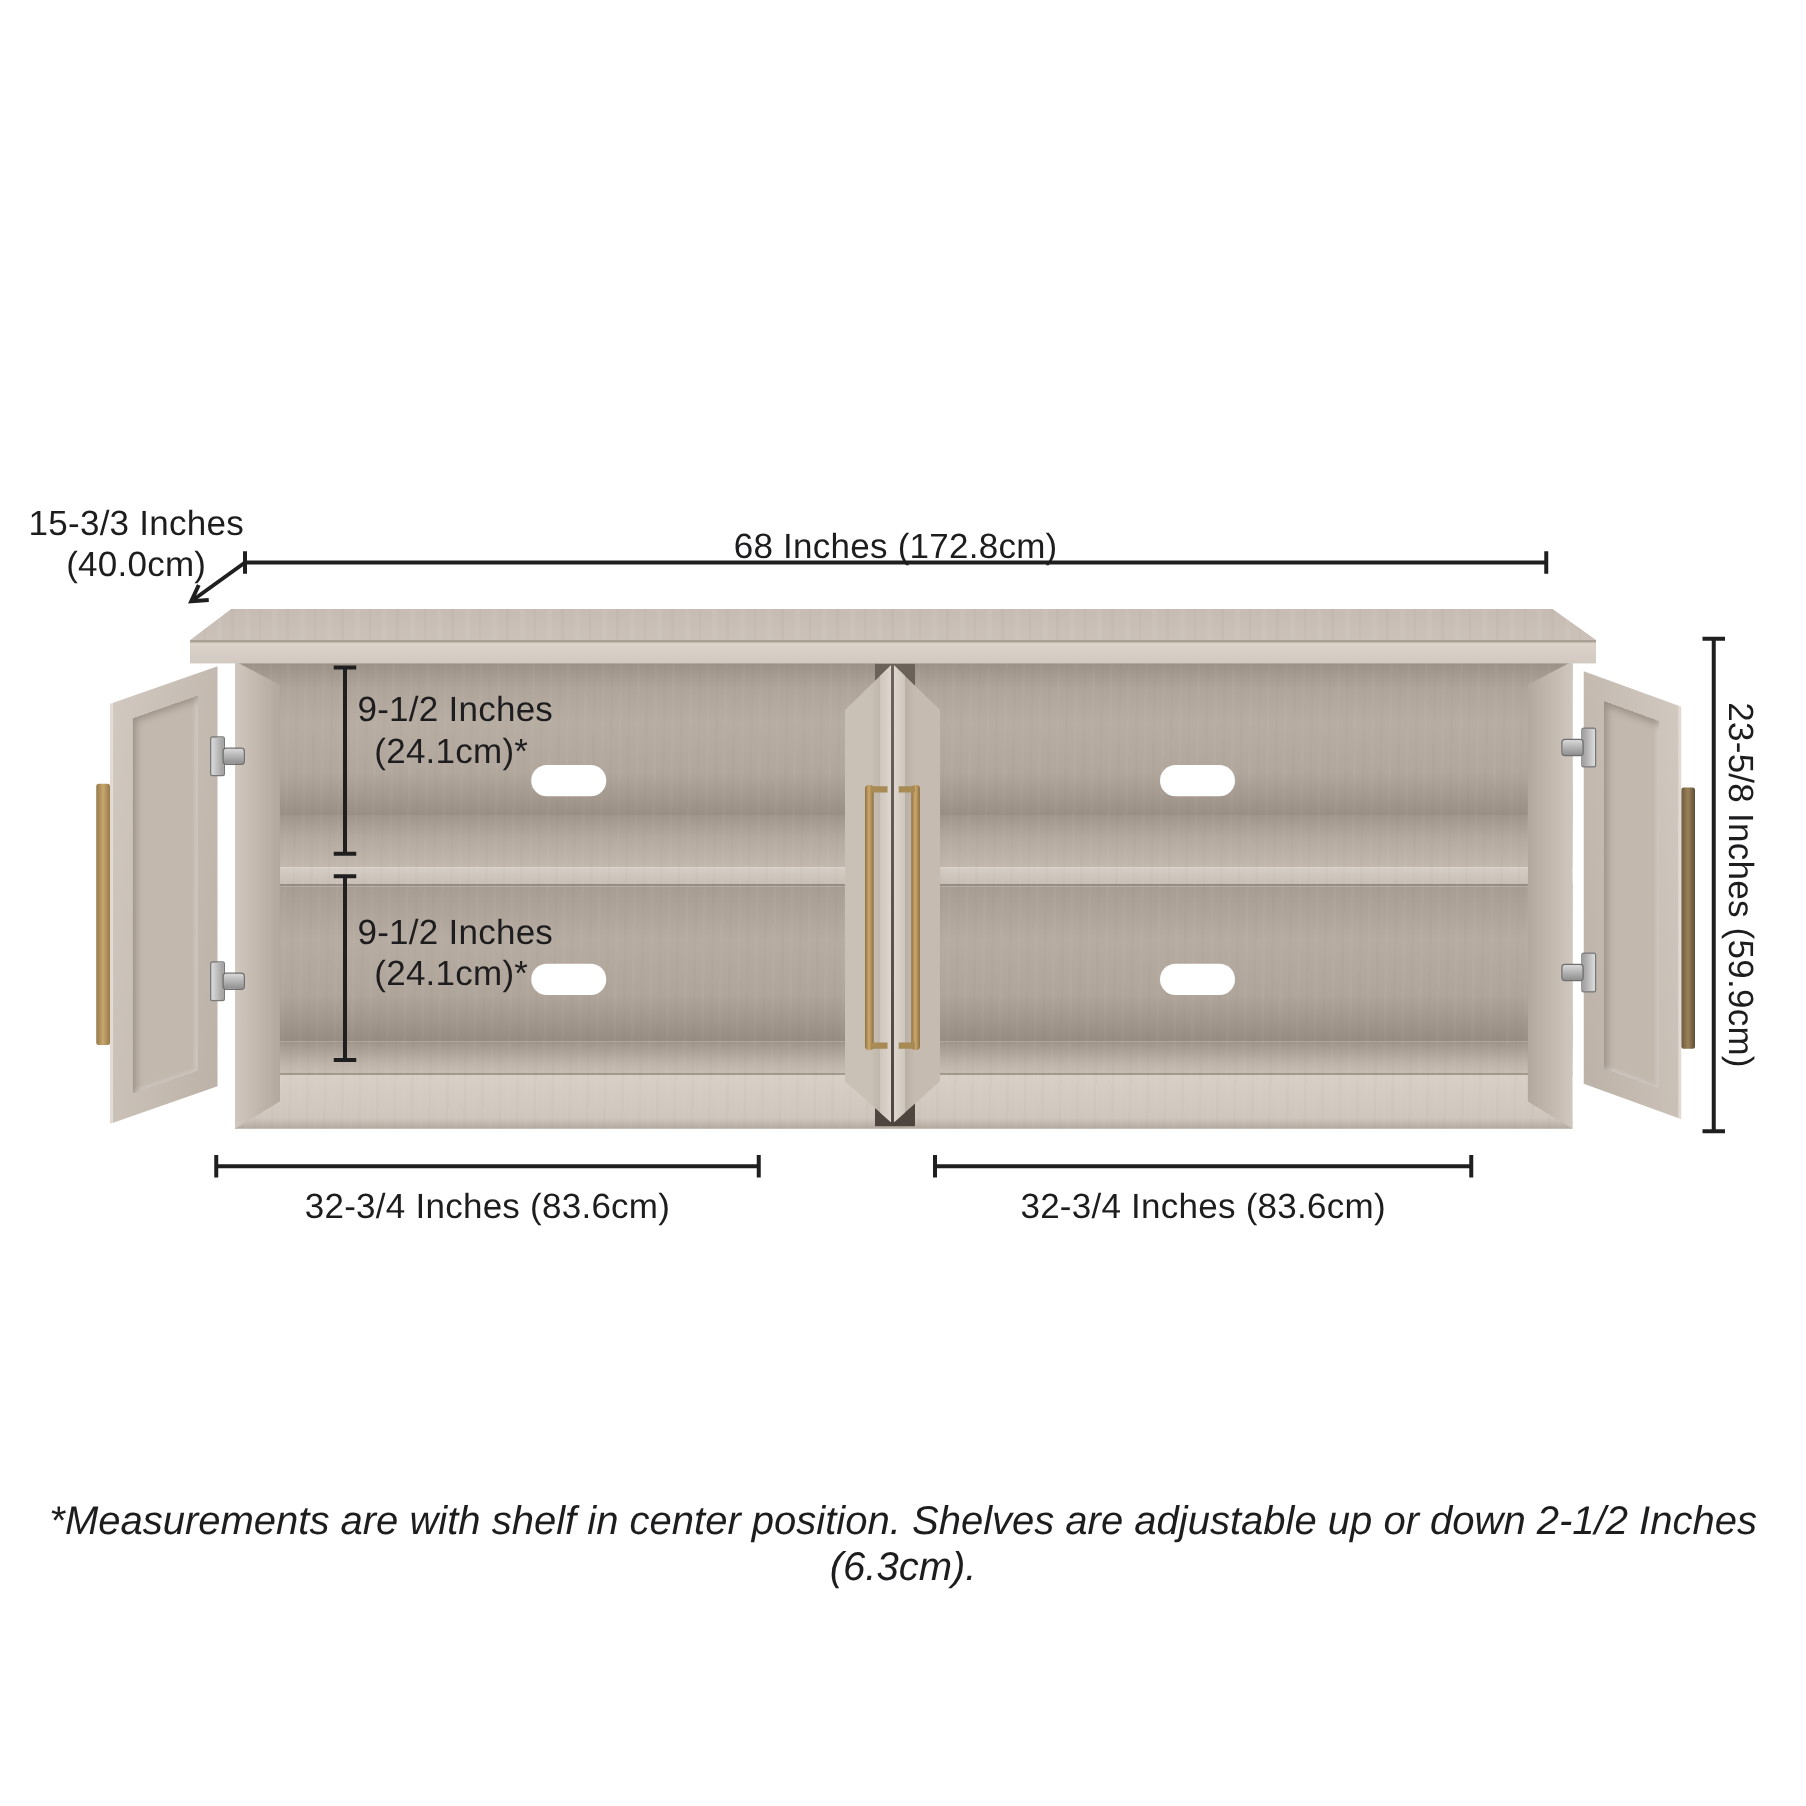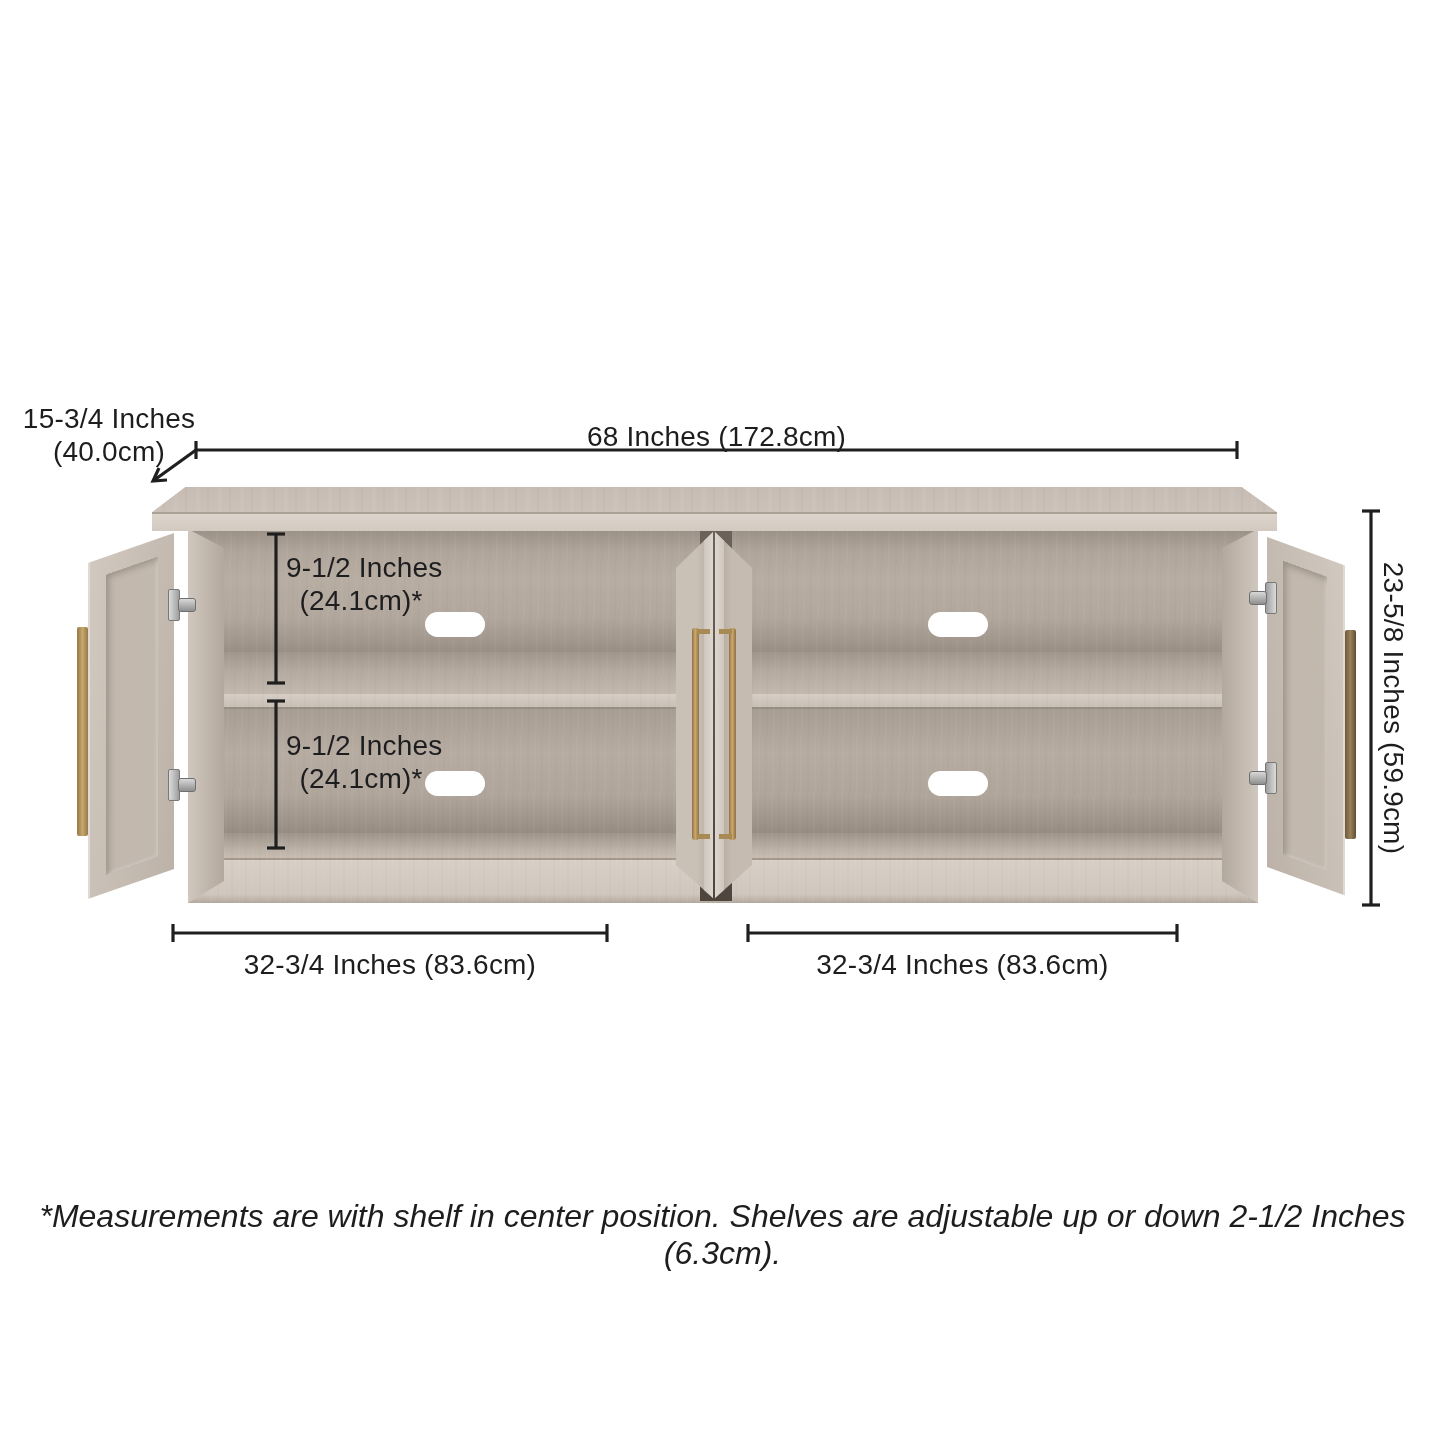--- a/index.html
+++ b/index.html
@@ -183,21 +183,21 @@
     <line x1="173" y1="933" x2="607" y2="933"></line>
     <line x1="173" y1="924" x2="173" y2="942"></line>
     <line x1="607" y1="924" x2="607" y2="942"></line>
 
     <line x1="748" y1="933" x2="1177" y2="933"></line>
     <line x1="748" y1="924" x2="748" y2="942"></line>
     <line x1="1177" y1="924" x2="1177" y2="942"></line>
   </svg>
 
   <div class="abs dim-label label-depth">
-    <div>15-3/4 Inches</div>
+    <div>15-3/3 Inches</div>
     <div>(40.0cm)</div>
   </div>
 
   <div class="abs dim-label label-width">68 Inches (172.8cm)</div>
 
   <div class="abs dim-label label-height">23-5/8 Inches (59.9cm)</div>
 
   <div class="abs dim-label label-shelf-1">
     <div>9-1/2 Inches</div>
     <div>(24.1cm)*</div>

